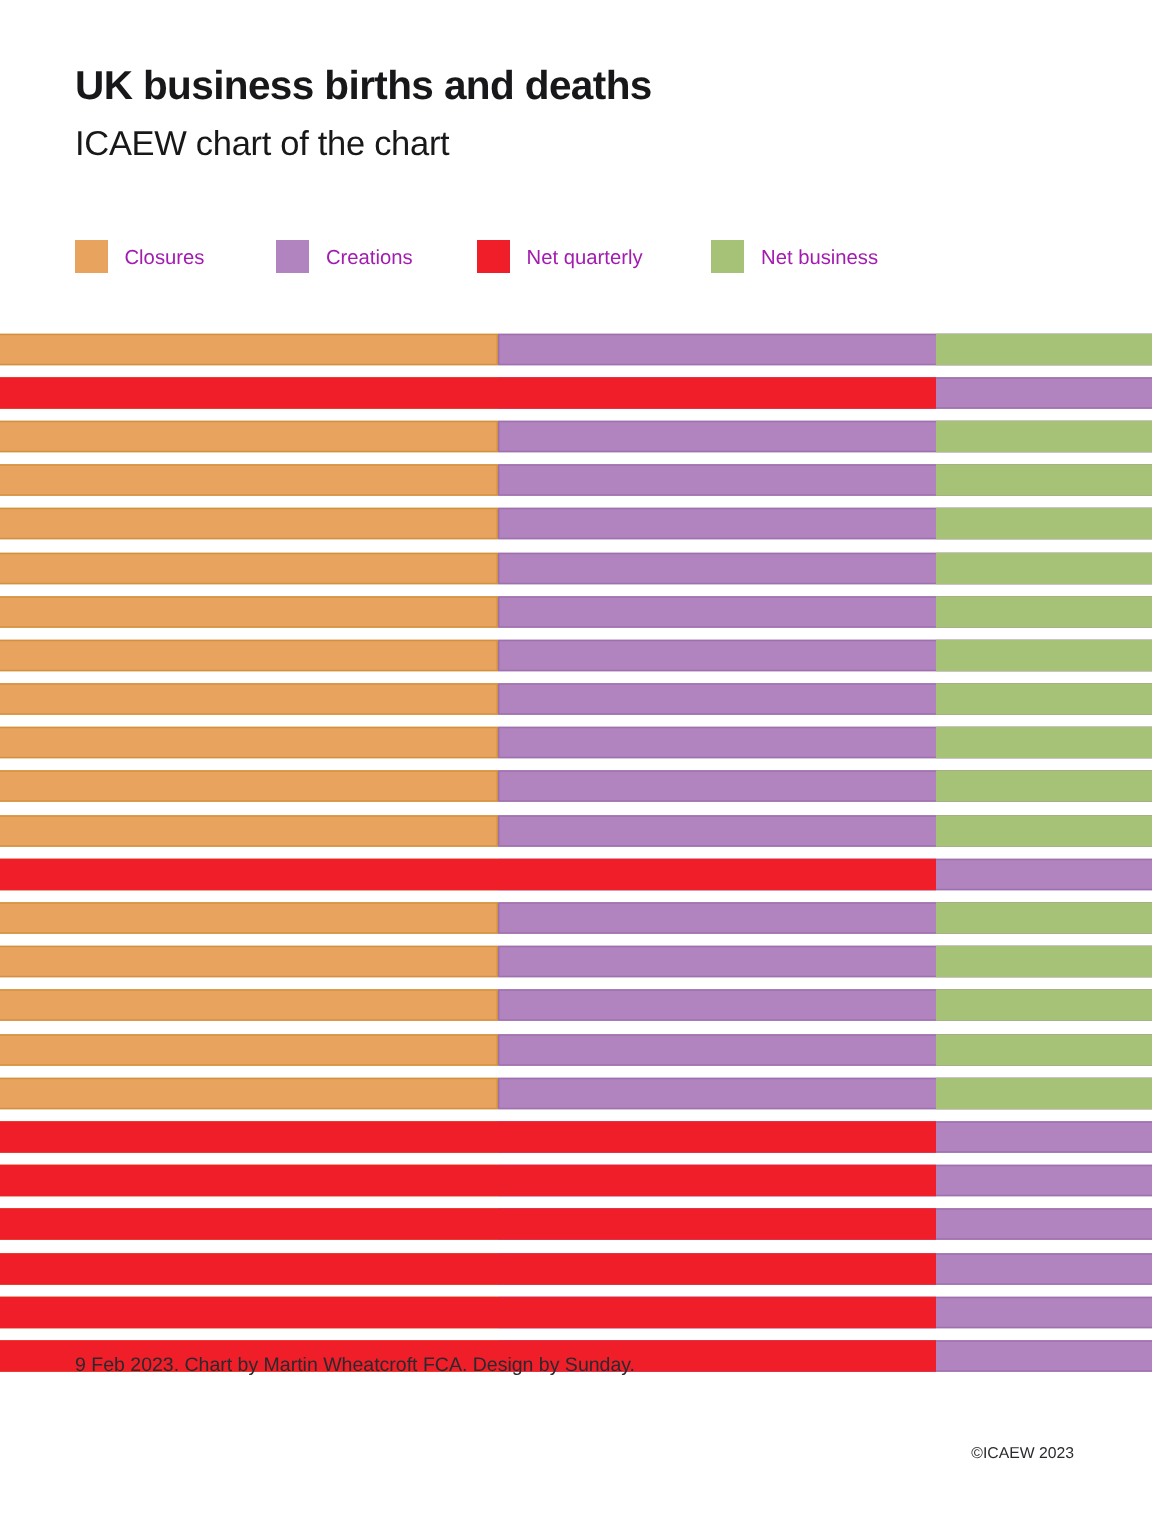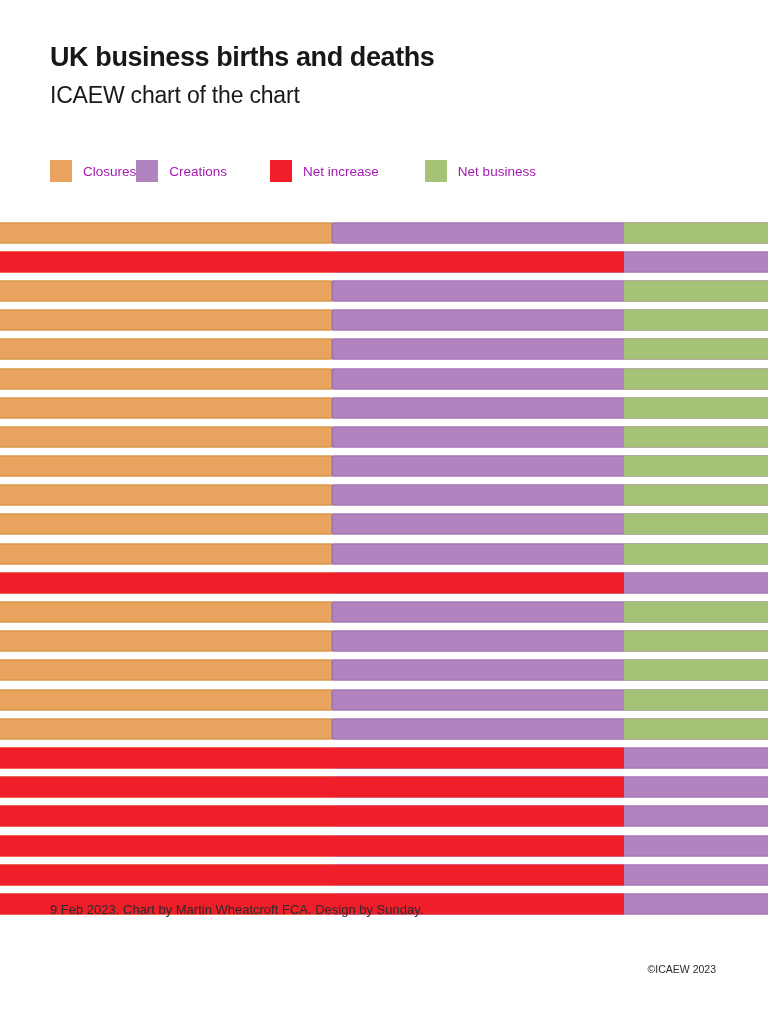--- a/index.html
+++ b/index.html
@@ -102,27 +102,27 @@
 <div id="page">
 
   <div class="title">UK business births and deaths</div>
   <div class="subtitle">ICAEW chart of the chart</div>
 
   <div class="legend" id="legend">
       <div class="legend-item">
         <span class="legend-swatch" style="background: rgb(232, 164, 94);"></span>
         <span class="legend-label">Closures</span>
       </div>
-      <div class="legend-item" style="">
+      <div class="legend-item" style="margin-left: 48px;">
         <span class="legend-swatch" style="background: rgb(177, 132, 191);"></span>
         <span class="legend-label">Creations</span>
       </div>
       <div class="legend-item" style="margin-left: 43px;">
         <span class="legend-swatch" style="background: rgb(240, 30, 40);"></span>
-        <span class="legend-label">Net increase</span>
+        <span class="legend-label">Net quarterly</span>
       </div>
       <div class="legend-item" style="margin-left: 46px;">
         <span class="legend-swatch" style="background: rgb(166, 194, 119);"></span>
         <span class="legend-label">Net business</span>
       </div>
     </div>
 
   <div class="rows" id="rows">
       <div class="row">
         <div class="row-label">Q1 2017</div>

